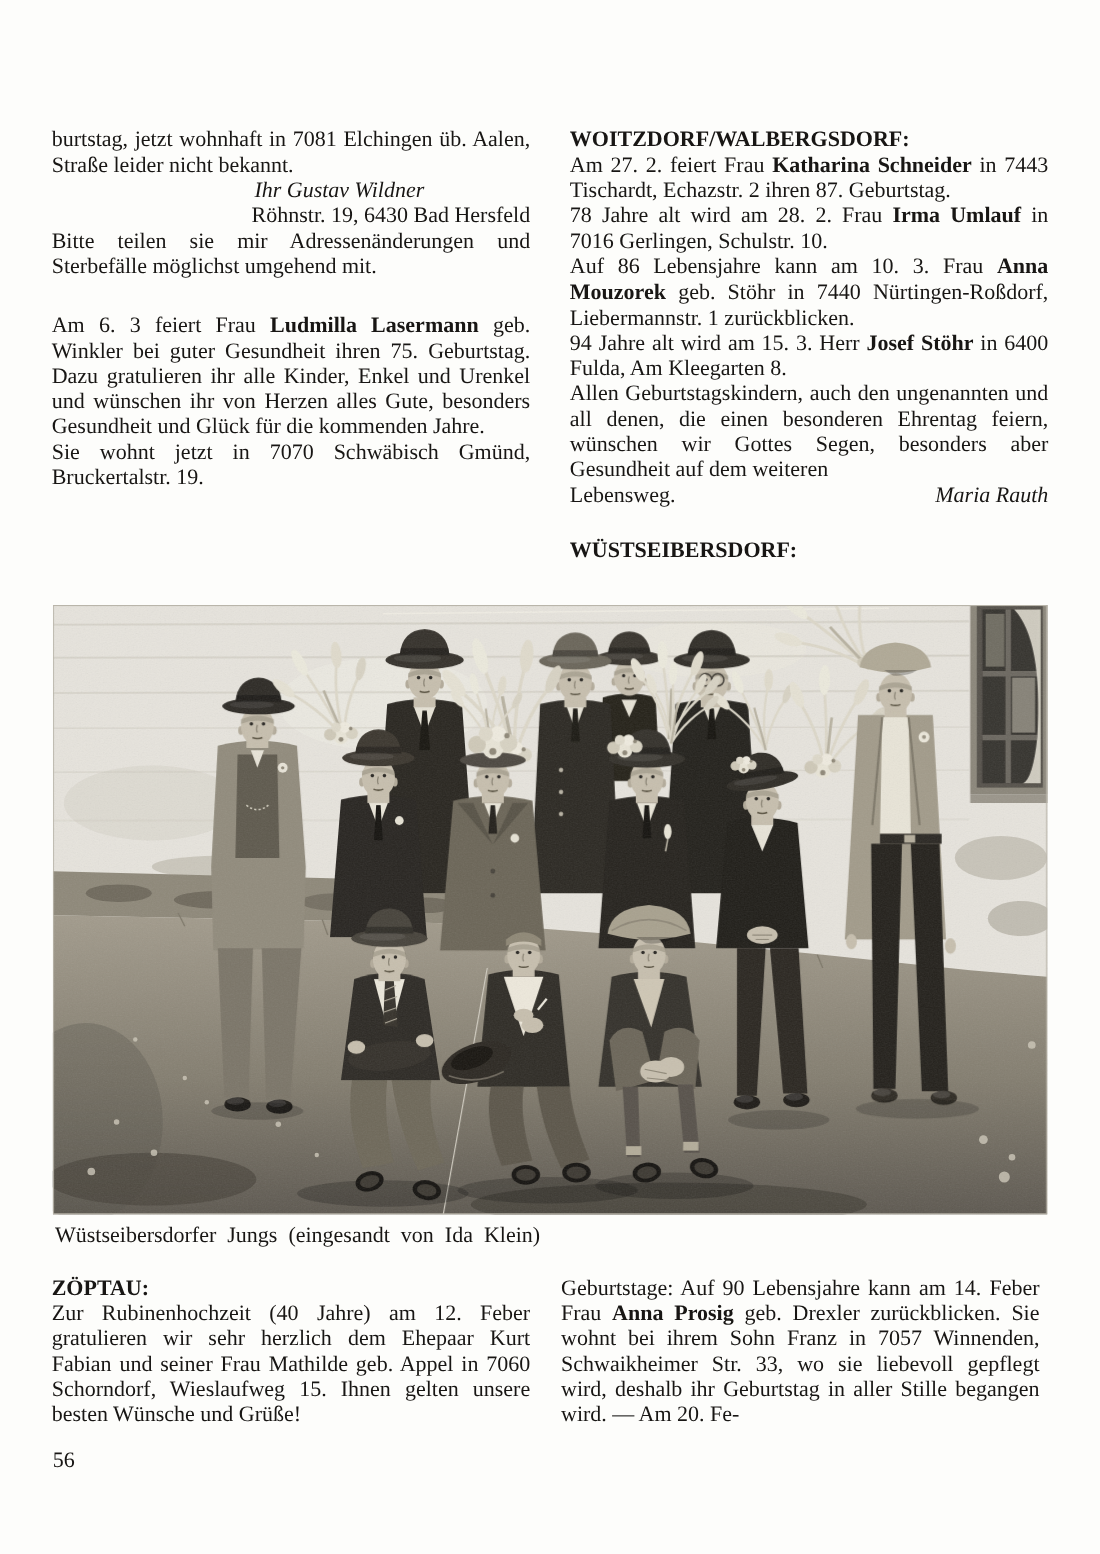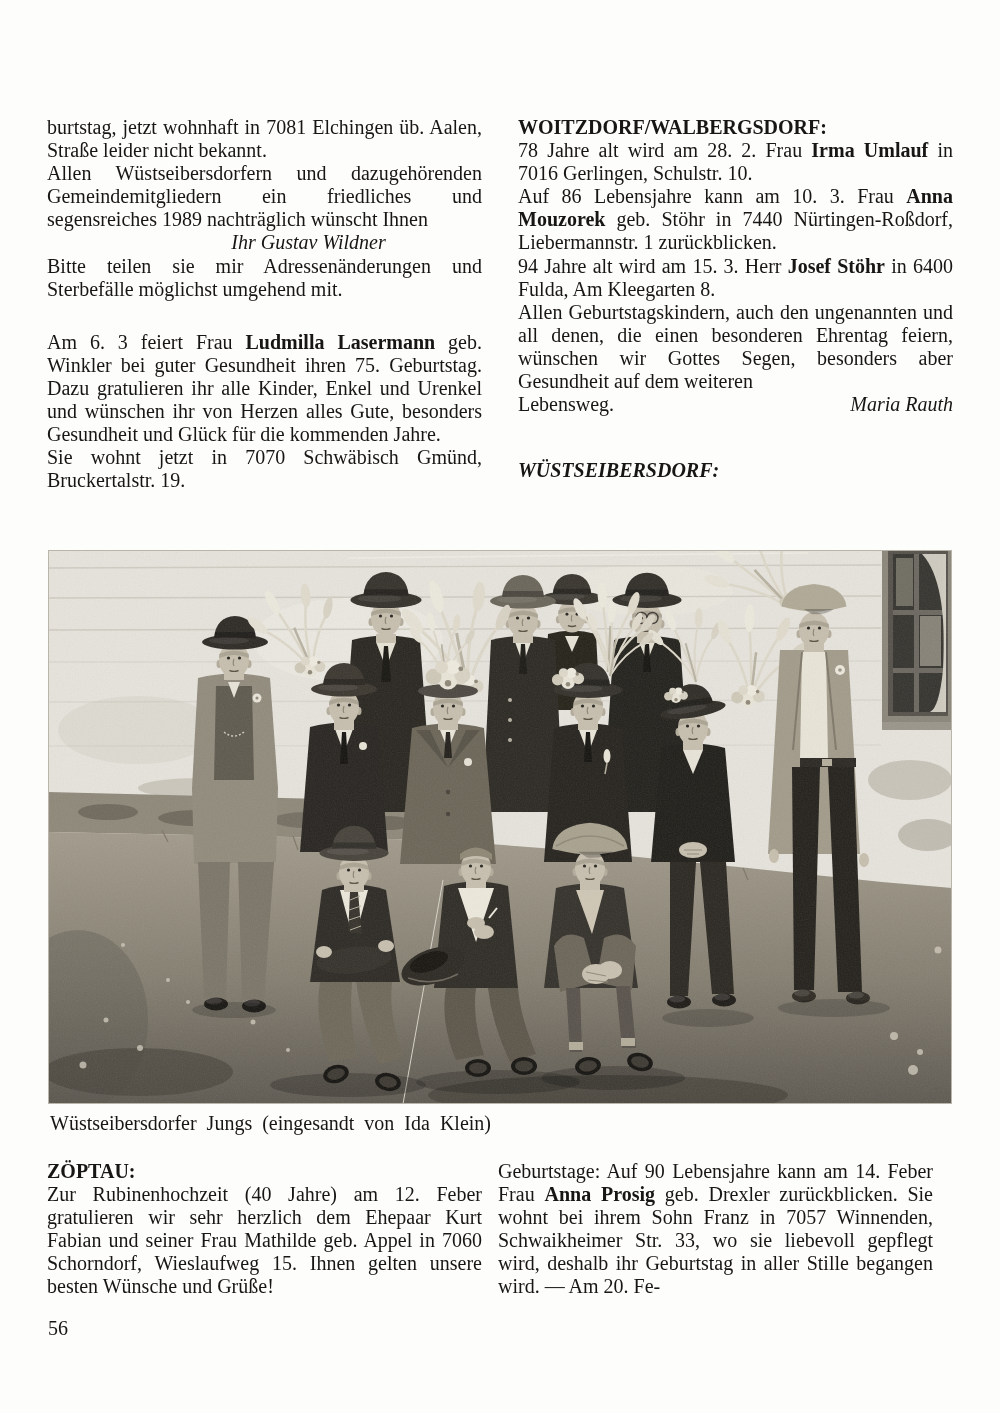--- a/index.html
+++ b/index.html
@@ -10,49 +10,50 @@
   }
   .col{width:435px;font-size:20px;line-height:23.1px;}
   p.blk{margin:0;padding:0;text-align:justify;text-justify:inter-word;hyphens:none;}
   p.h{font-weight:bold;text-align:left;}
   p.center{text-align:center;padding-left:88px;}
   p.right{text-align:right;}
   p.split{display:flex;justify-content:space-between;text-align:left;}
   .bold{font-weight:bold;}
   .ital{font-style:italic;}
   .top-columns{position:absolute;left:47px;top:116px;width:906px;display:flex;gap:36px;}
-  .bottom-columns{position:absolute;left:47px;top:1160px;width:906px;display:flex;gap:16px;}
+  .bottom-columns{position:absolute;left:47px;top:1160px;width:906px;display:flex;gap:28px;}
   figure.photo{position:absolute;left:48px;top:550px;width:904px;height:554px;margin:0;}
   figure.photo svg{display:block;width:904px;height:554px;}
   .caption{position:absolute;left:50px;top:1110px;font-size:20px;line-height:26px;word-spacing:5px;}
   .page-number{position:absolute;left:48px;top:1316px;font-size:20px;line-height:24px;text-align:center;}
 </style>
 </head>
 <body>
 
 <div class="top-columns">
   <div class="col">
       <p class="blk p"><span>burtstag, jetzt wohnhaft in 7081 Elchingen üb. Aalen, Straße leider nicht bekannt.</span></p>
-      <p class="blk p"><span>Allen Wüstseibersdorfern und dazugehörenden Gemeindemitgliedern ein friedliches und segensreiches 1989 nachträglich wünscht Ihnen</span></p>
       <p class="blk center"><span class="ital">Ihr Gustav Wildner</span></p>
+      <p class="blk right"><span>Röhnstr. 19, 6430 Bad Hersfeld</span></p>
       <p class="blk p"><span>Bitte teilen sie mir Adressenänderungen und Sterbefälle möglichst umgehend mit.</span></p>
       <p class="blk p" style="margin-top: 30px;"><span>Am 6. 3 feiert Frau </span><span class="bold">Ludmilla Lasermann</span><span> geb. Winkler bei guter Gesundheit ihren 75. Geburtstag. Dazu gratulieren ihr alle Kinder, Enkel und Urenkel und wünschen ihr von Herzen alles Gute, besonders Gesundheit und Glück für die kommenden Jahre.</span></p>
       <p class="blk p"><span>Sie wohnt jetzt in 7070 Schwäbisch Gmünd, Bruckertalstr. 19.</span></p>
     </div>
   <div class="col">
       <p class="blk h"><span class="bold">WOITZDORF/WALBERGSDORF:</span></p>
+      <p class="blk p"><span>Am 27. 2. feiert Frau </span><span class="bold">Katharina Schneider</span><span> in 7443 Tischardt, Echazstr. 2 ihren 87. Geburtstag.</span></p>
       <p class="blk p"><span>78 Jahre alt wird am 28. 2. Frau </span><span class="bold">Irma Umlauf</span><span> in 7016 Gerlingen, Schulstr. 10.</span></p>
       <p class="blk p"><span>Auf 86 Lebensjahre kann am 10. 3. Frau </span><span class="bold">Anna Mouzorek</span><span> geb. Stöhr in 7440 Nürtingen-Roßdorf, Liebermannstr. 1 zurückblicken.</span></p>
       <p class="blk p"><span>94 Jahre alt wird am 15. 3. Herr </span><span class="bold">Josef Stöhr</span><span> in 6400 Fulda, Am Kleegarten 8.</span></p>
       <p class="blk p"><span>Allen Geburtstagskindern, auch den ungenannten und all denen, die einen besonderen Ehrentag feiern, wünschen wir Gottes Segen, besonders aber Gesundheit auf dem weiteren</span></p>
       <p class="blk split">
         <span>Lebensweg.</span>
         <span class="ital">Maria Rauth</span>
       </p>
-      <p class="blk h" style="margin-top: 43px; font-style: italic;"><span class="bold">WÜSTSEIBERSDORF:</span></p>
+      <p class="blk h" style="margin-top: 27px;"><span class="bold">WÜSTSEIBERSDORF:</span></p>
     </div>
 </div>
 
 <figure class="photo">
 <svg viewBox="0 0 904 554" xmlns="http://www.w3.org/2000/svg">
   <defs>
     <linearGradient id="groundG" x1="0" y1="0" x2="0" y2="1">
       <stop offset="0" stop-color="#a29b8c"></stop>
           <stop offset="0.55" stop-color="#837d6f"></stop>
           <stop offset="1" stop-color="#5d5850"></stop>

